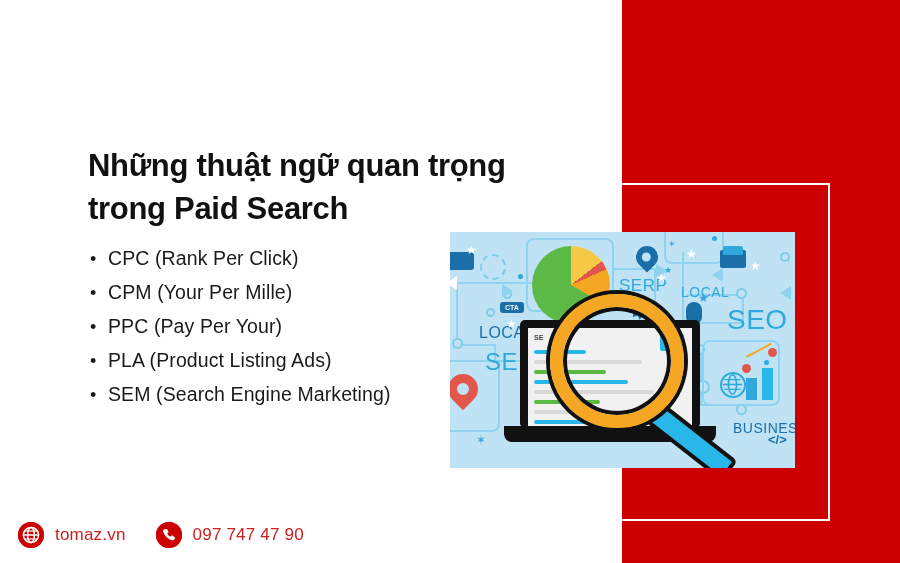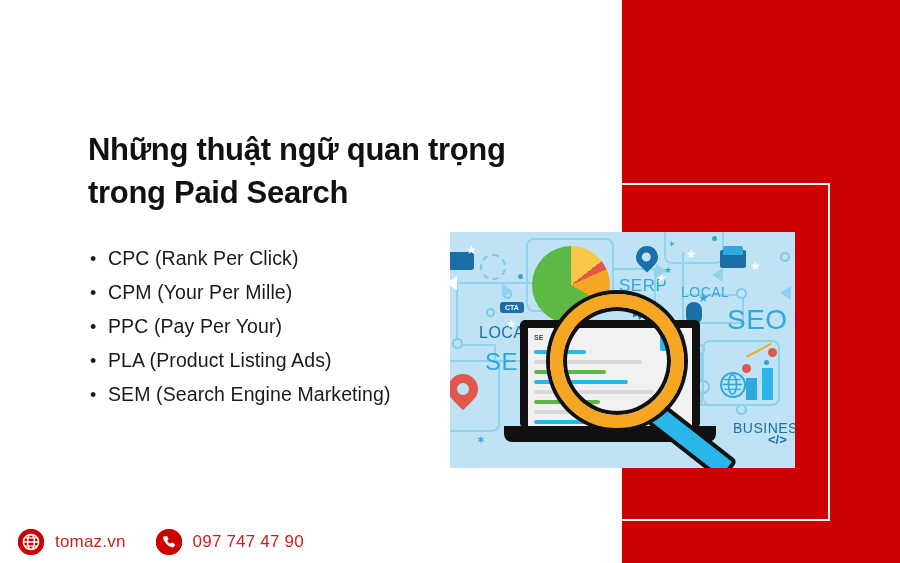--- a/index.html
+++ b/index.html
@@ -42,39 +42,39 @@
     font-size:11px; color:#d81f26;
   }
   .logo-tagline {
     position:absolute; left:57px; top:44px;
     font-size:8.2px; letter-spacing:2.0px;
     color:#e8737a; font-weight:600; white-space:nowrap;
   }
 
   
   .headline {
-    position:absolute; left:88px; top:128px; width:500px;
+    position:absolute; left:88px; top:144px; width:500px;
     font-size:31px; font-weight:700; line-height:43px;
     color:#111111; letter-spacing:-0.3px;
   }
 
   
   .bullets { position:absolute; left:90px; top:247px; width:430px; }
   .bullet-row {
     display:flex; align-items:baseline;
     height:34px; font-size:19.5px; color:#1a1a1a;
     letter-spacing:0.1px;
   }
   .bullet-dot {
     width:18px; flex:0 0 18px;
     font-size:18px; line-height:1; color:#1a1a1a;
   }
 
   
-  .footer { position:absolute; left:18px; top:518px; height:34px; display:flex; align-items:center;margin-top:7px; }
+  .footer { position:absolute; left:18px; top:518px; height:34px; display:flex; align-items:center; }
   .f-icon {
     width:26px; height:26px; border-radius:50%;
     background:#cc0000; position:relative; flex:0 0 26px;
   }
   .f-text {
     font-size:17px; color:#cc2020; margin-left:11px;
     letter-spacing:0.2px; white-space:nowrap;
   }
   .f-gap { width:30px; }
 

